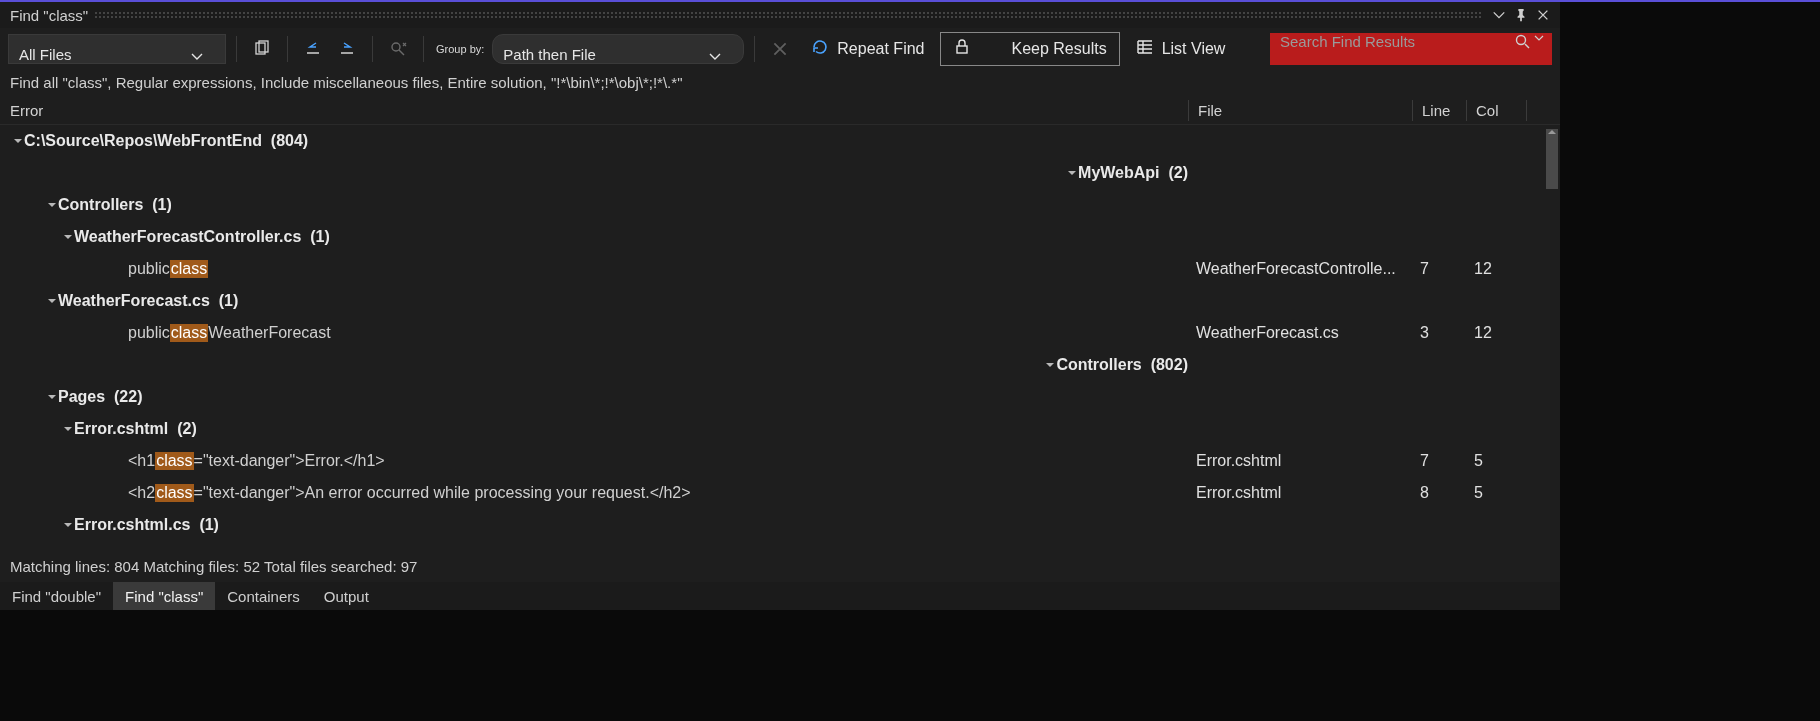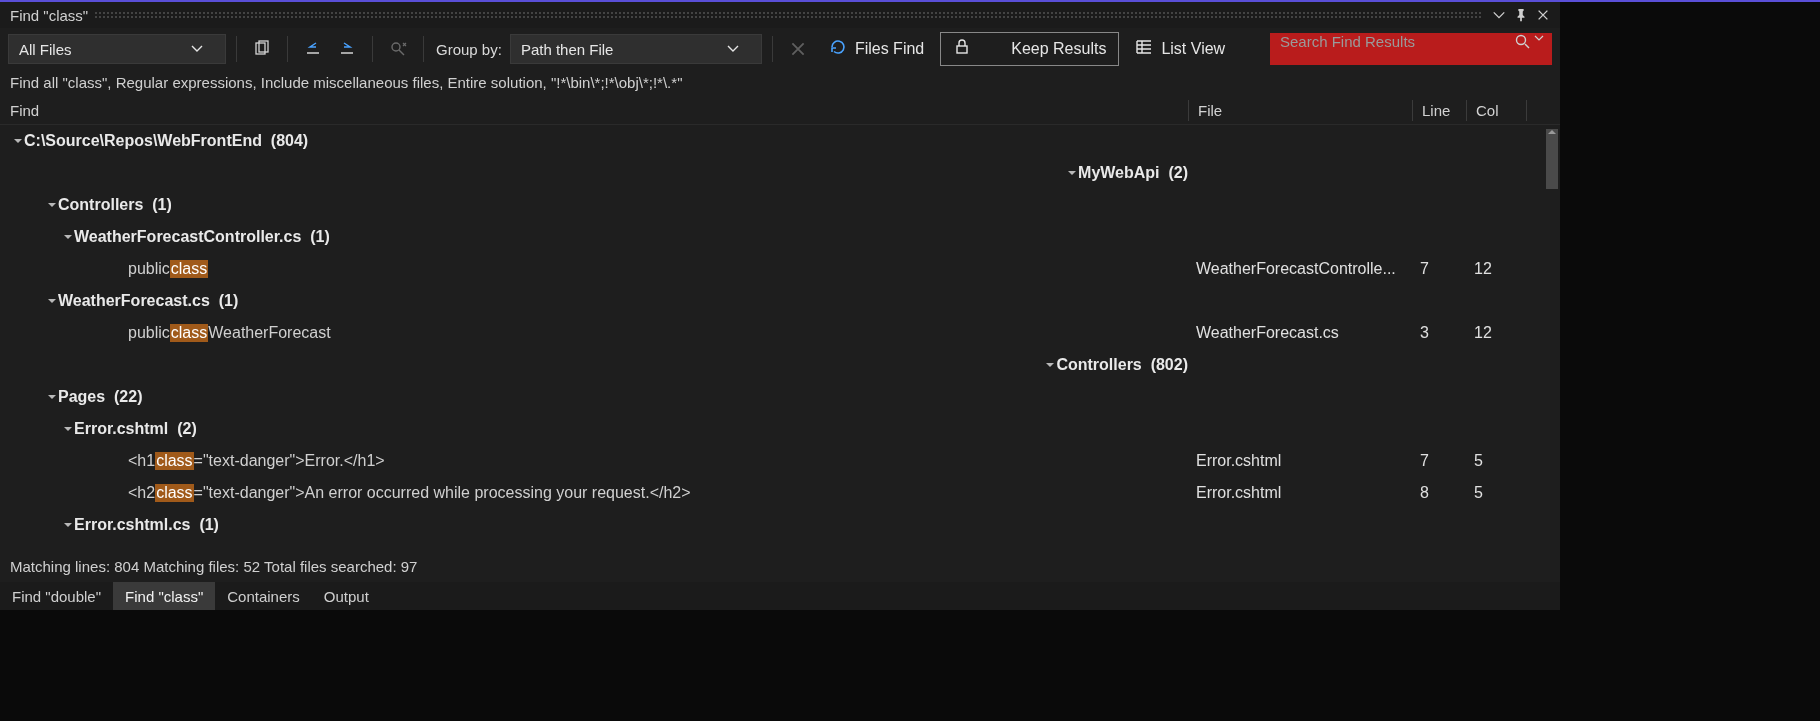--- a/index.html
+++ b/index.html
@@ -61,45 +61,45 @@
     gap: 4px;
   }
   .tool-sep {
     width: 1px;
     height: 26px;
     background: #3a3a3a;
     margin: 0 6px;
   }
   .combo {
     display: flex;
-    align-items: center;
+    align-items: flex-end;
     height: 30px;
     background: #2f2f2f;
     border: 1px solid #3a3a3a;
     padding: 0 22px 0 10px;
     color: #e6e6e6;
     font-size: 15px;
     cursor: pointer;
     gap: 20px;
   }
   .combo.scope { width: 218px; }
-  .combo.group { width: 252px; }
+  .combo.group { width: 252px; border-radius: 11px; }
   .combo .grow { flex: 1 1 auto; }
   .chev { margin-left: 6px; }
   .chev svg { width: 12px; height: 12px; display:block; }
 
   .iconbtn {
     width: 30px; height: 30px;
     display:flex; align-items:center; justify-content:center;
     color: #d5d5d5;
     cursor: pointer;
   }
   .iconbtn svg { width: 18px; height: 18px; }
 
-  .lbl { color: #d9d9d9; font-size: 15px; margin: 0 4px 0 2px; }
+  .lbl { color: #d9d9d9; font-size: 11px; margin: 0 4px 0 2px; }
 
   .actionbtn {
     display:flex; align-items:center;
     height: 34px;
     padding: 0 12px;
     gap: 8px;
     color: #e6e6e6;
     font-size: 16px;
     cursor: pointer;
   }
@@ -315,21 +315,21 @@
         </svg>
     </div>
 
     <div class="actionbtn">
       <span style="color:#4aa3ff">
         <svg viewBox="0 0 18 18">
             <path d="M3 9a6 6 0 1 1 2 4.5" fill="none" stroke="currentColor" stroke-width="1.6"></path>
             <path d="M3 14v-4h4" fill="none" stroke="currentColor" stroke-width="1.6"></path>
           </svg>
       </span>
-      <span>Files Find</span>
+      <span>Repeat Find</span>
     </div>
 
     <div class="actionbtn boxed">
       <span>
         <svg viewBox="0 0 18 18">
             <rect x="4" y="8" width="10" height="7" fill="none" stroke="currentColor" stroke-width="1.4"></rect>
             <path d="M6 8V5a3 3 0 0 1 6 0v3" fill="none" stroke="currentColor" stroke-width="1.4"></path>
           </svg>
       </span>
       <span>Keep Results</span>
@@ -361,21 +361,21 @@
             <path d="M1 3l4 4 4-4" fill="none" stroke="currentColor" stroke-width="1.2"></path>
           </svg>
       </span>
     </div>
   </div>
 
   <div class="summary">Find all "class", Regular expressions, Include miscellaneous files, Entire solution, "!*\bin\*;!*\obj\*;!*\.*"</div>
 
   <div class="cols">
     <div>
-        <span>Find</span>
+        <span>Error</span>
       </div>
     <div>
         <span>File</span>
       </div>
     <div>
         <span>Line</span>
       </div>
     <div>
         <span>Col</span>
       </div>

